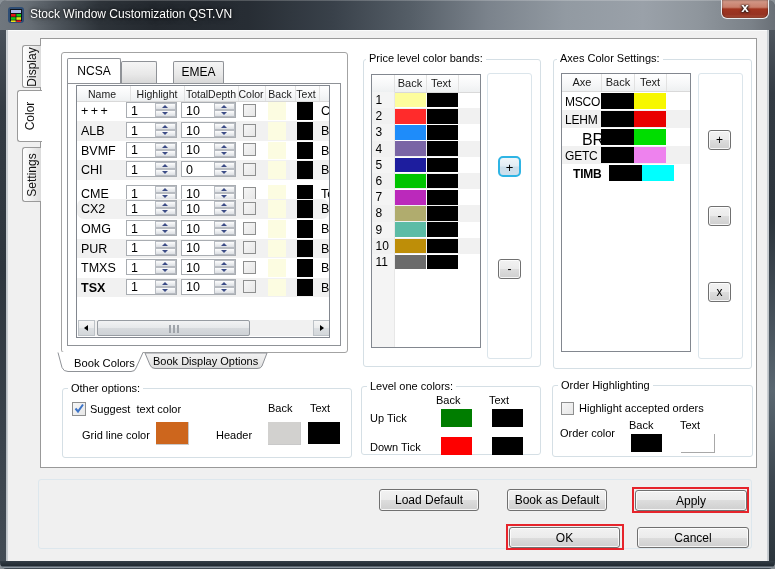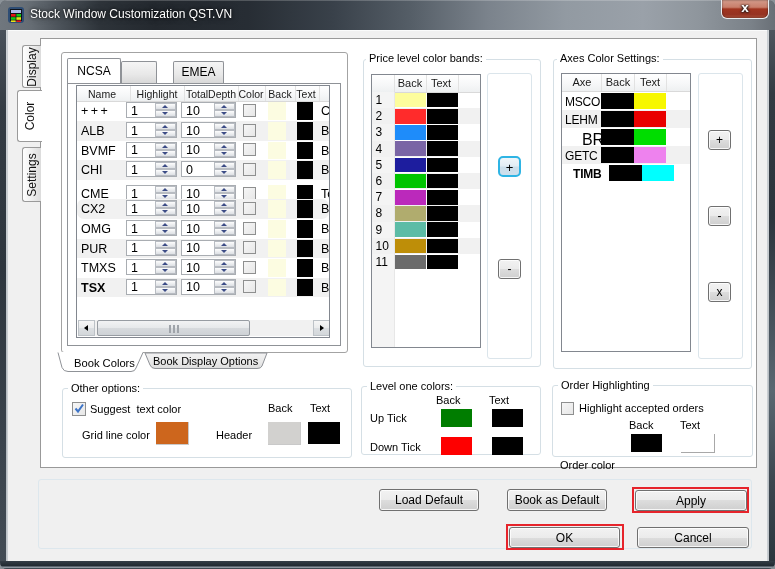--- a/index.html
+++ b/index.html
@@ -599,21 +599,21 @@
 <div class="lbl" style="left:370px;top:441px;">Down Tick</div>
 <div class="sw" style="left:441px;top:437px;width:31px;height:18px;background:#fe0000;"></div>
 <div class="sw" style="left:492px;top:437px;width:31px;height:18px;background:#000;"></div>
 
 <div class="abs gbox" style="left:552px;top:385px;width:201px;height:72px;"></div>
 <div class="glabel" style="left:558px;top:379px;">Order Highlighting</div>
 <div class="cbx" style="left:561px;top:402px;"></div>
 <div class="lbl" style="left:579px;top:402px;">Highlight accepted orders</div>
 <div class="lbl" style="left:629px;top:419px;">Back</div>
 <div class="lbl" style="left:680px;top:419px;">Text</div>
-<div class="lbl" style="left:560px;top:427px;margin-top:32px;">Order color</div>
+<div class="lbl" style="left:560px;top:427px;">Order color</div>
 <div class="sw" style="left:631px;top:434px;width:31px;height:18px;background:#000;"></div>
 <div class="sw" style="left:681px;top:434px;width:33px;height:18px;background:#fff;border-right:1px solid #a8a8a8;border-bottom:1px solid #a8a8a8;"></div>
 
 <div class="panel" style="left:38px;top:479px;width:714px;height:70px;border-color:#dde7ed;"></div>
 <div class="btn" style="left:379px;top:489px;width:100px;height:22px;padding-top:3px;">Load Default</div>
 <div class="btn" style="left:507px;top:489px;width:100px;height:22px;padding-top:3px;">Book as Default</div>
 <div class="redrect" style="left:632px;top:487px;width:117px;height:26px;"></div>
 <div class="btn" style="left:635px;top:490px;width:112px;height:21px;padding-top:3px;">Apply</div>
 <div class="redrect" style="left:506px;top:524px;width:118px;height:26px;"></div>
 <div class="btn" style="left:509px;top:527px;width:111px;height:21px;padding-top:3px;">OK</div>

